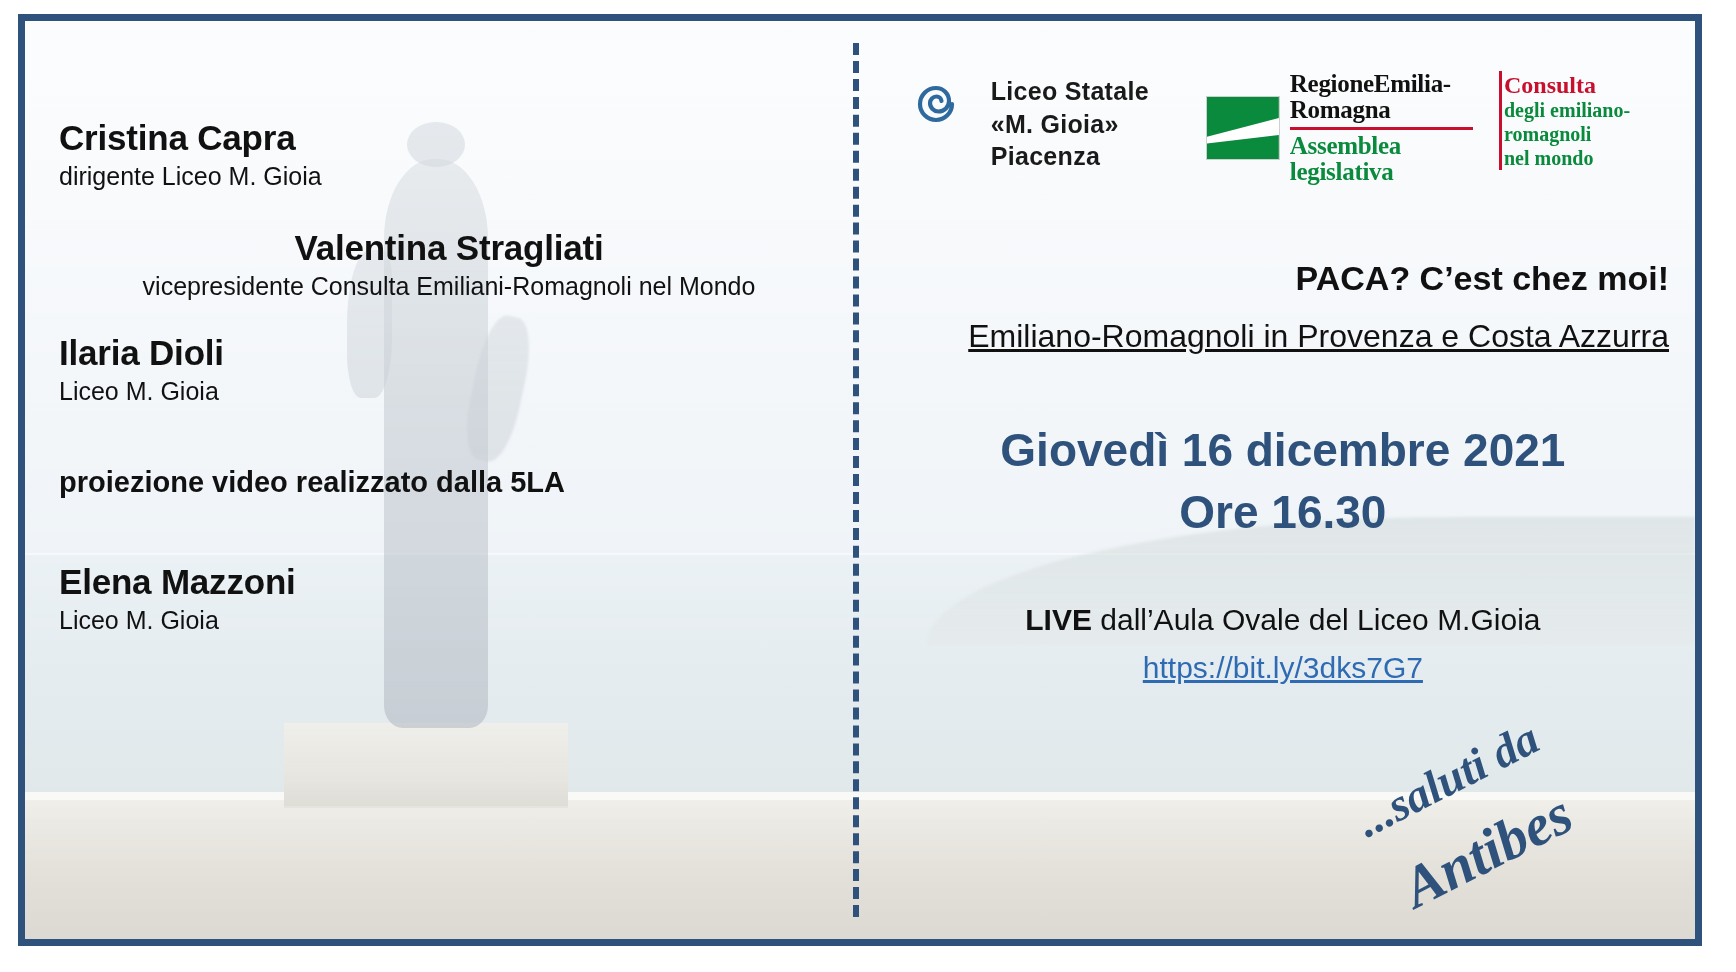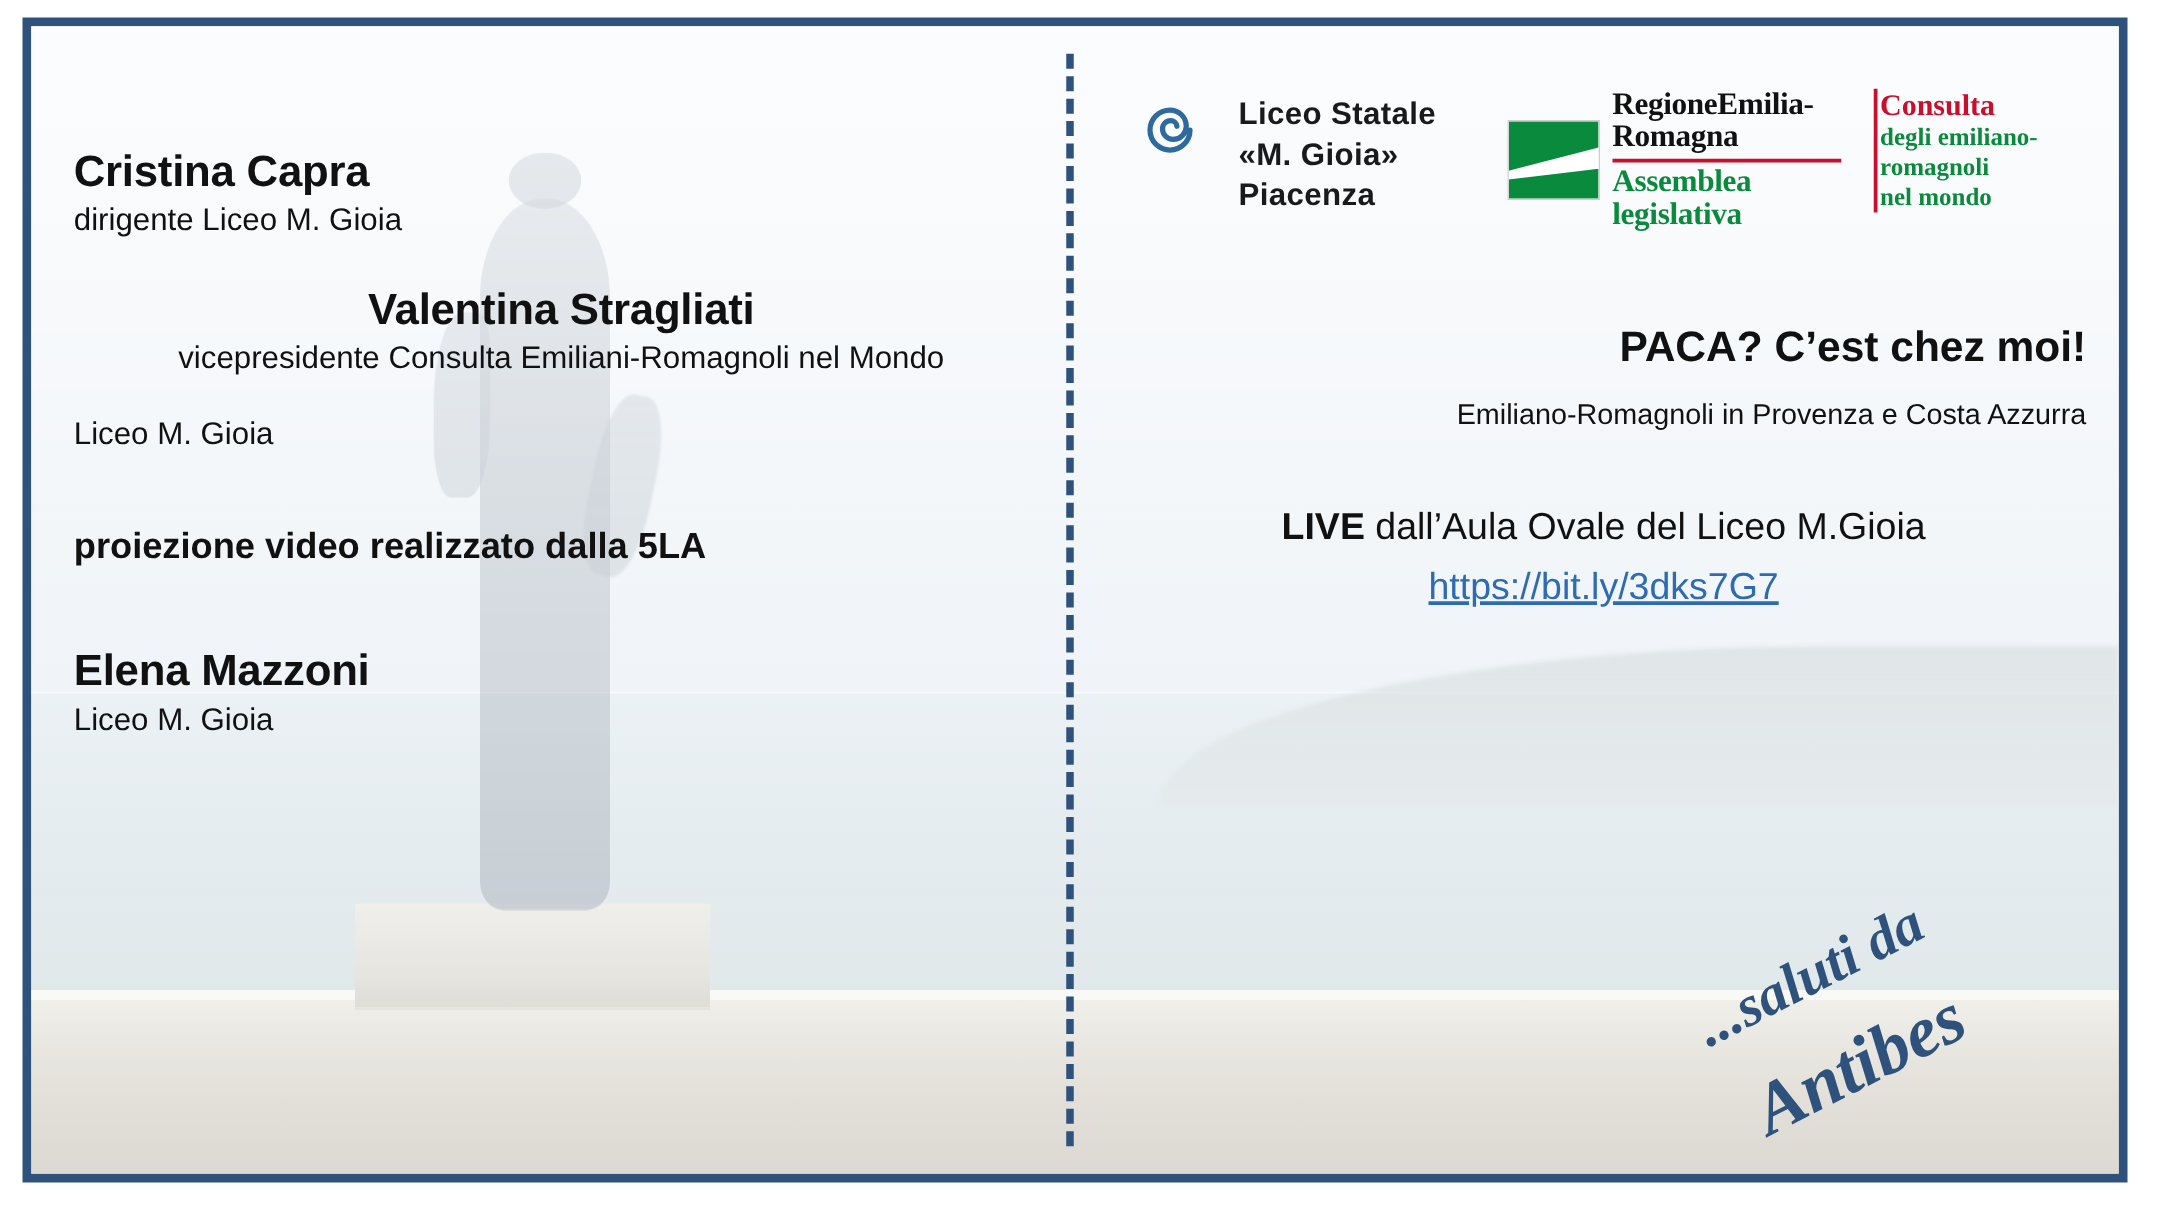--- a/index.html
+++ b/index.html
@@ -272,23 +272,24 @@
     color: #0a8a3c;
   }
 
   .title-block { text-align: right; margin-top: 74px; }
   .title-main {
     font-size: 34px;
     font-weight: bold;
     color: #111111;
   }
   .title-sub {
-    font-size: 23px;
+    font-size: 32px;
     color: #111111;
     margin-top: 20px;
+    text-decoration: underline;
   }
   .date-block {
     text-align: center;
     margin-top: 64px;
     color: #2e527c;
   }
   .date-line {
     font-size: 46px;
     font-weight: bold;
     line-height: 1.35;
@@ -368,20 +369,21 @@
       <div class="name">Cristina Capra</div>
       <div class="role">dirigente Liceo M. Gioia</div>
     </div>
 
     <div class="speaker sp-1">
       <div class="name">Valentina Stragliati</div>
       <div class="role">vicepresidente Consulta Emiliani-Romagnoli nel Mondo</div>
     </div>
 
     <div class="speaker sp-2">
+      <div class="name">Ilaria Dioli</div>
       <div class="role">Liceo M. Gioia</div>
     </div>
 
     <div class="video-line">proiezione video realizzato dalla 5LA</div>
 
     <div class="speaker sp-3">
       <div class="name">Elena Mazzoni</div>
       <div class="role">Liceo M. Gioia</div>
     </div>
 
@@ -418,20 +420,24 @@
         <div class="c3">nel mondo</div>
       </div>
 
     </div>
 
     <div class="title-block">
       <div class="title-main">PACA? C’est chez moi!</div>
       <div class="title-sub">Emiliano-Romagnoli in Provenza e Costa Azzurra</div>
     </div>
 
+    <div class="date-block">
+      <div class="date-line">Giovedì 16 dicembre 2021</div>
+      <div class="time-line">Ore 16.30</div>
+    </div>
 
     <div class="live-block">
       <div class="live-line"><b>LIVE</b><span> dall’Aula Ovale del Liceo M.Gioia</span></div>
       <a class="link" href="#">https://bit.ly/3dks7G7</a>
     </div>
 
   </div>
 
   <div class="greeting">
     <div class="g1">...saluti da</div>

